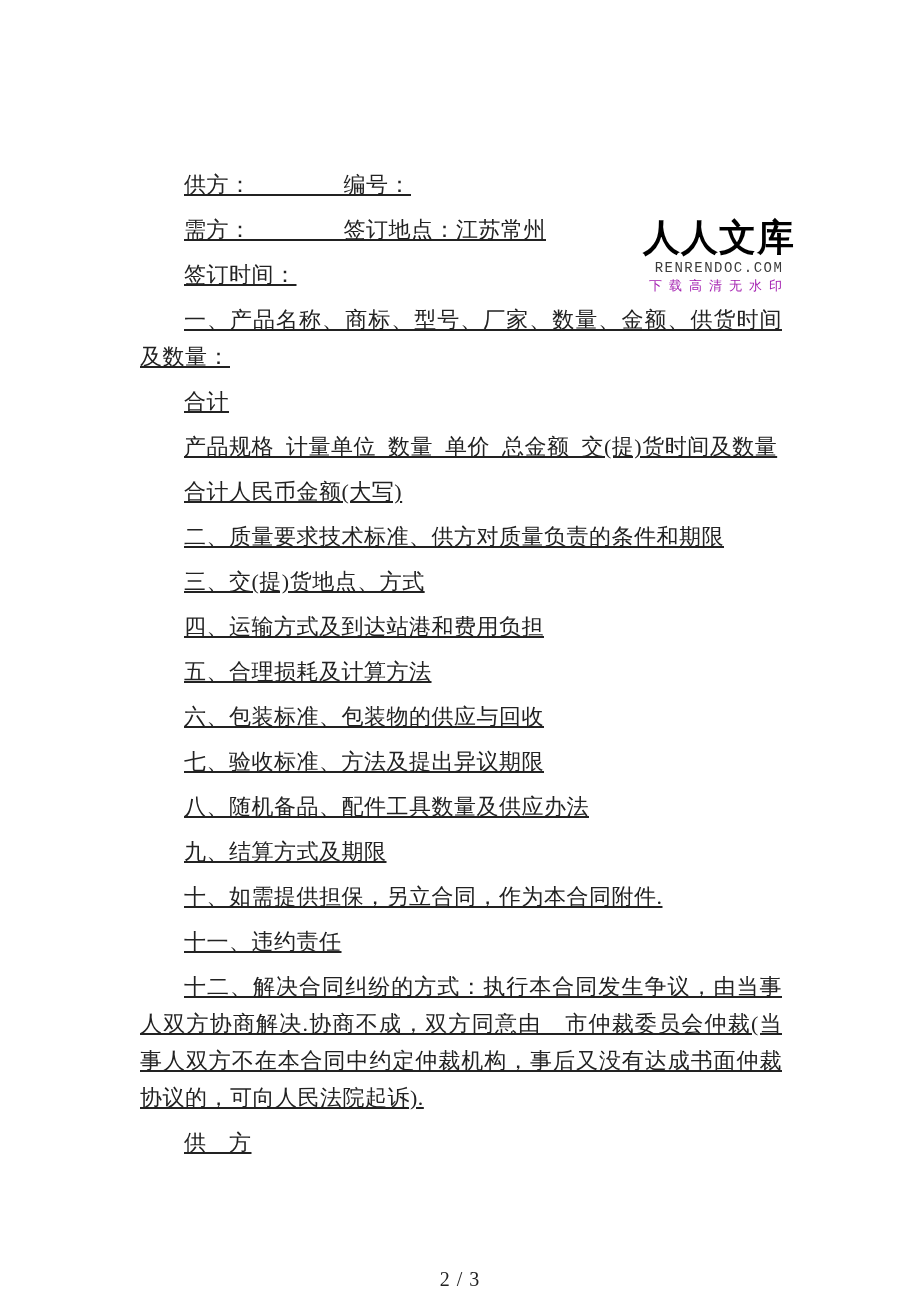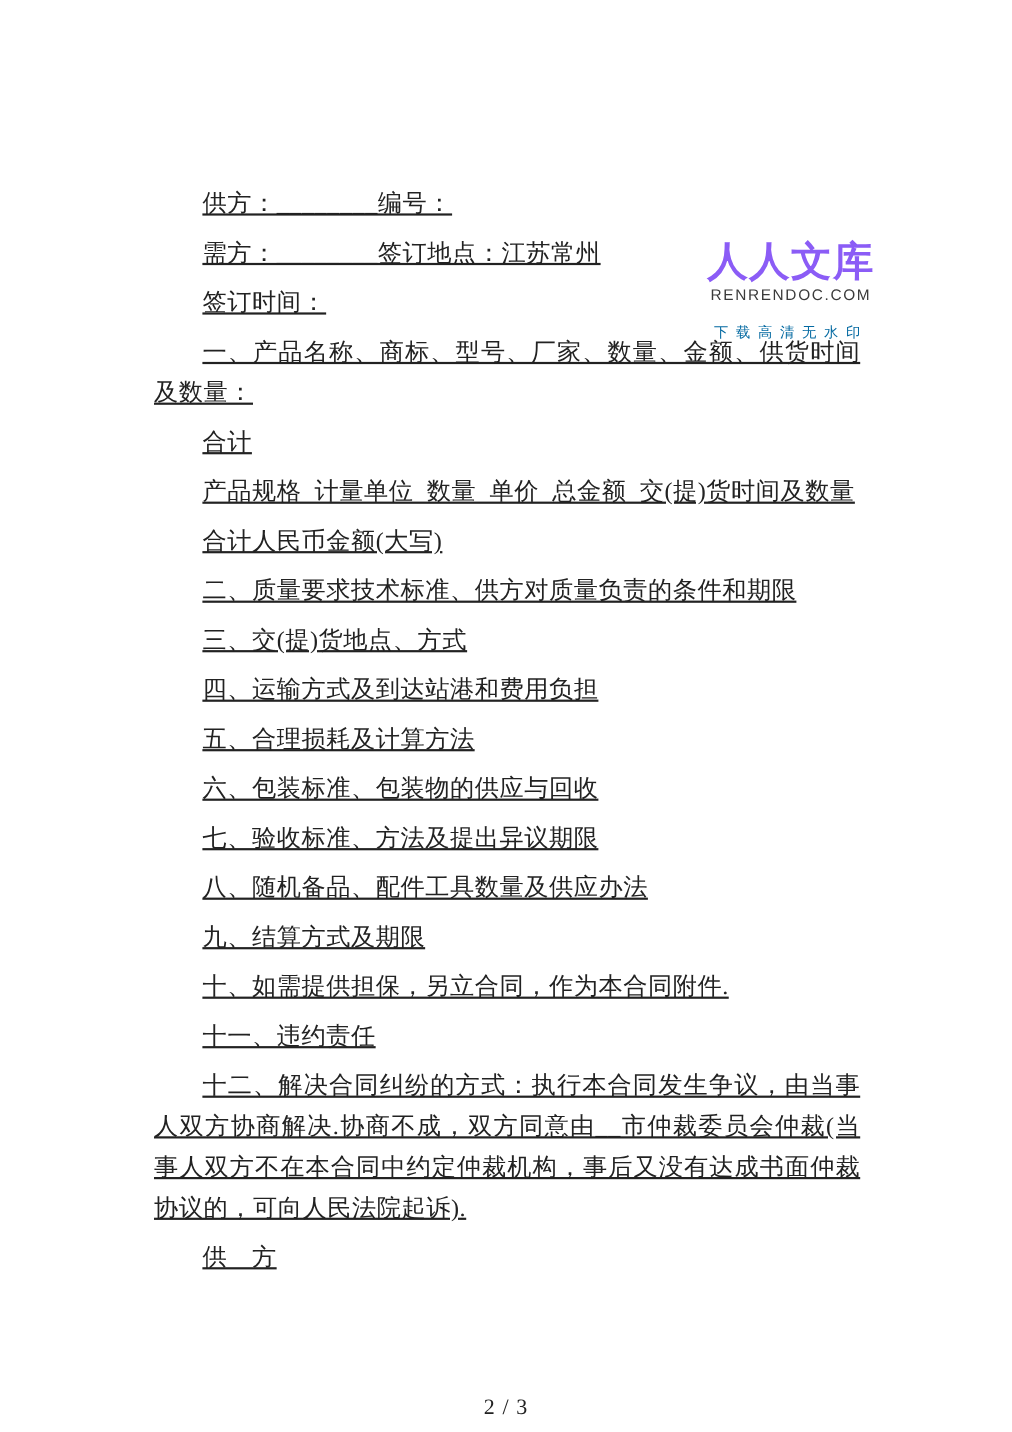--- a/index.html
+++ b/index.html
@@ -34,41 +34,41 @@
     position: absolute;
     left: 643px;
     top: 218px;
     width: 152px;
     text-align: center;
     user-select: none;
   }
   .wm-title {
     font-size: 37px;
     font-weight: bold;
-    color: #8b5cf6;
+    color: #000000;
     line-height: 40px;
     letter-spacing: 1px;
     white-space: nowrap;
     font-family: "Liberation Sans", "DejaVu Sans", sans-serif;
   }
   .wm-domain {
     font-size: 14px;
     color: #3a3a3a;
     letter-spacing: 1.5px;
     line-height: 16px;
     margin-top: 2px;
     white-space: nowrap;
-    font-family: Liberation Sans, sans-serif;
+    font-family: Liberation Mono, monospace;
   }
   .wm-tagline {
     font-size: 13px;
-    color: #0369a1;
+    color: #a21caf;
     letter-spacing: 7px;
     line-height: 15px;
-    margin-top: 18px;
+    margin-top: 2px;
     white-space: nowrap;
     font-family: "Liberation Sans", "DejaVu Sans", sans-serif;
   }
   .page-number {
     position: absolute;
     left: 0;
     right: 0;
     top: 1222px;
     text-align: center;
     font-size: 20px;

